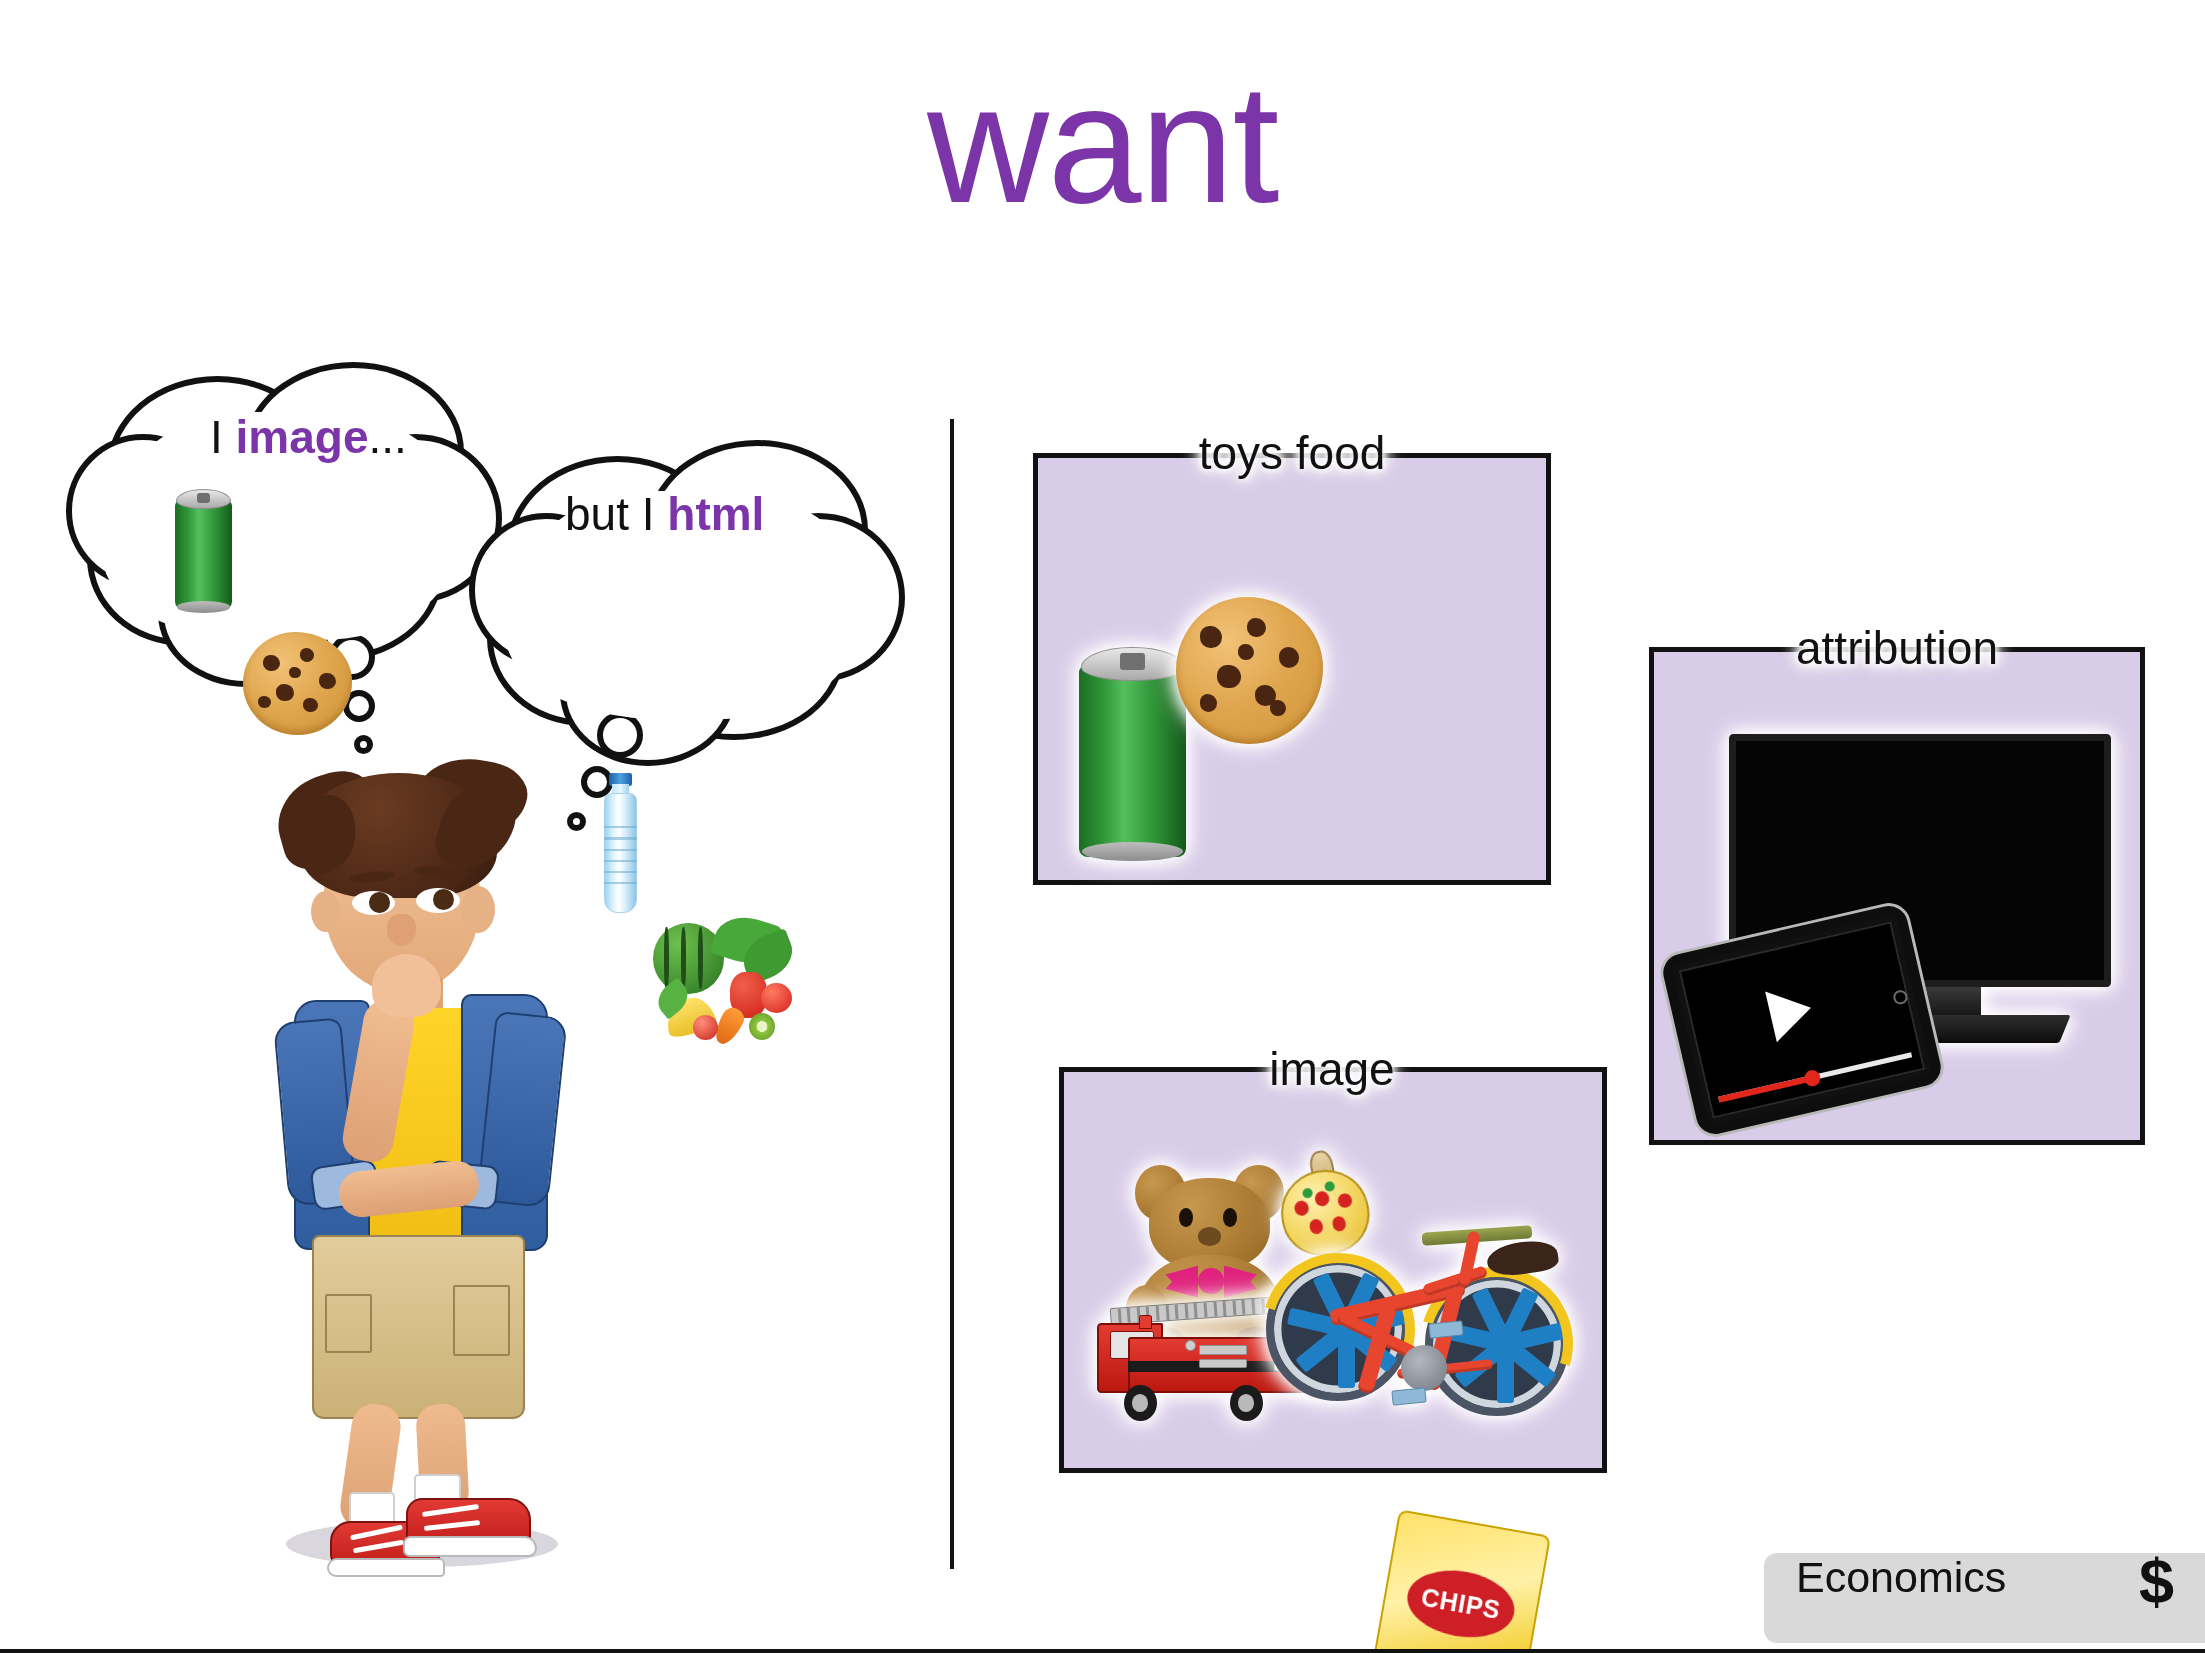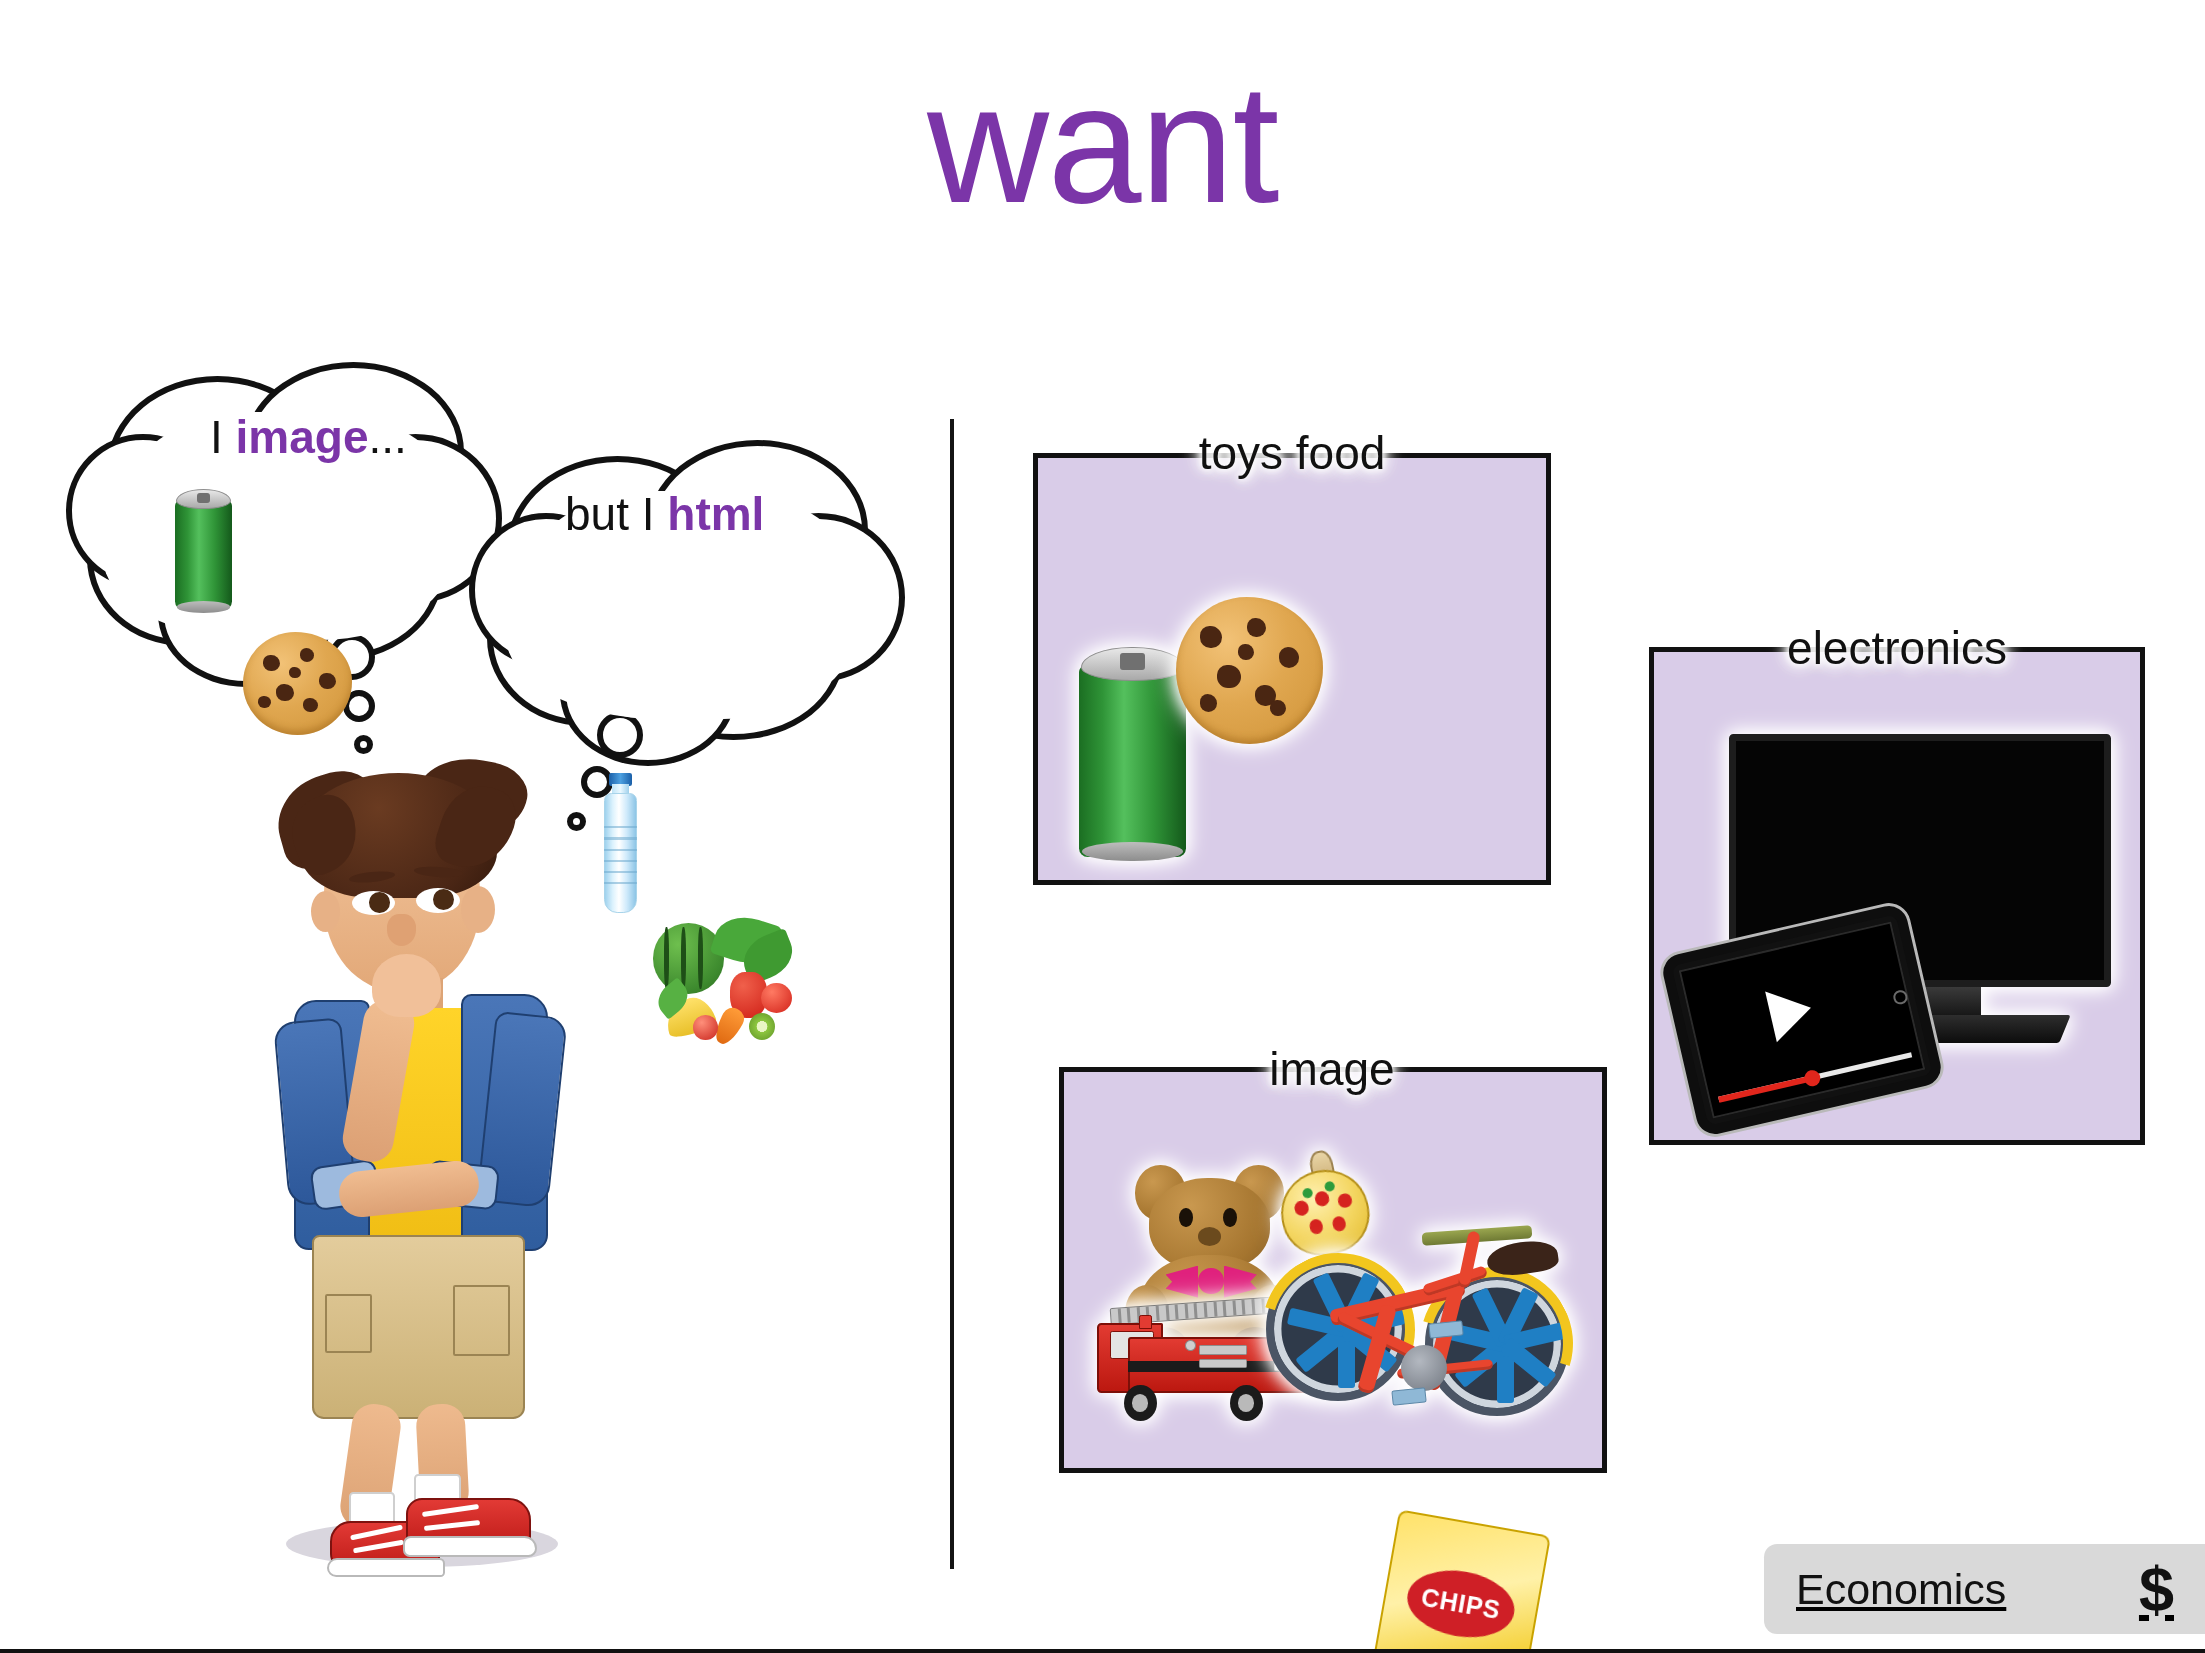--- a/index.html
+++ b/index.html
@@ -433,25 +433,25 @@
   
   .footer-rule {
     position: absolute; left: 0; bottom: 0; width: 2205px; height: 5.1px;
     background: #111;
   }
   .copyright {
     position: absolute; left: 16px; bottom: 17.6px;
     font-size: 27px; color: #111; white-space: nowrap;
   }
   .subject-badge {
-    position: absolute; right: 0; bottom: 20px;
+    position: absolute; right: 0; bottom: 11px;
     width: 441px; height: 90px;
     background: #D9D9D9;
     border-radius: 13.2px 0 0 13.2px;
-    display: flex; align-items: center; text-decoration: underline;
+    display: flex; 
   }
   .subject-badge .s-label {
     font-size: 43px; color: #111; margin-left: 32px;
   }
   .subject-badge .s-icon {
     font-size: 63px; font-weight: 700; color: #111;
     margin-left: auto; margin-right: 31px; line-height: .9;
   }
 </style>
 </head>
@@ -648,21 +648,21 @@
 
   <div class="art glow chips-bag" style="left:1379px; top:634px; width:154px; height:221px;">
     <div class="band-red" style="top:62%"></div>
 
     <div class="chips-oval" style="font-size:25px;">CHIPS</div>
 
   </div>
 
   <div class="panel" style="left:1649px; top:647px; width:496px; height:498px;">
   </div>
-  <div class="panel-label" style="left:1897px; top:621px;">electronics</div>
+  <div class="panel-label" style="left:1897px; top:621px;">attribution</div>
 
   <div class="art glow tv" style="left:1729px; top:734px; width:382px; height:309px;">
     <div class="screen"></div>
     <div class="neck"></div>
     <div class="base"></div>
   </div>
 
   <div class="art tablet" style="left:1677px; top:928px; width:250px; height:184px;">
     <div class="t-screen"></div>
     <div class="play"></div>

